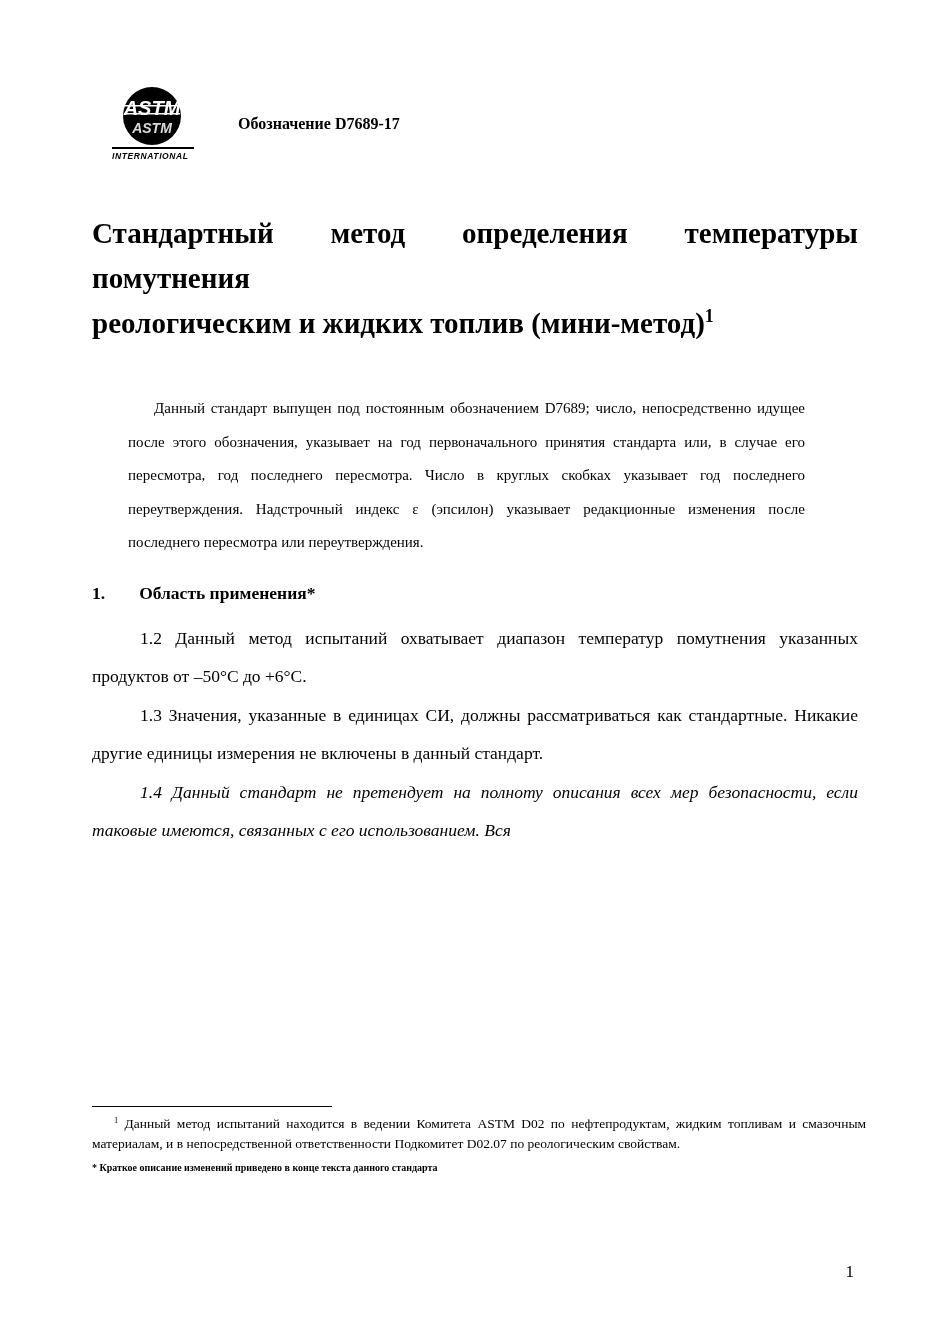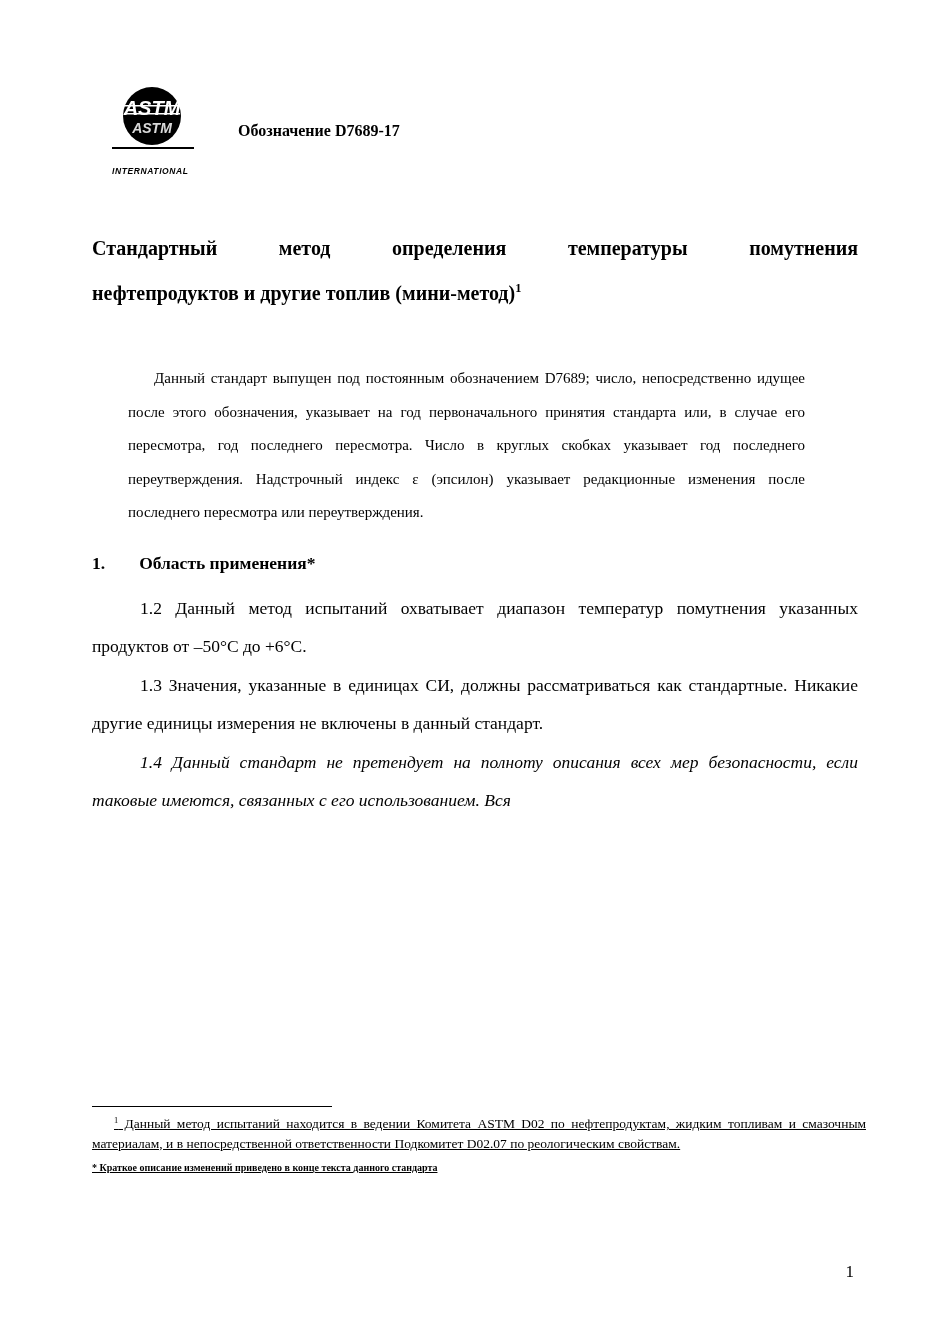--- a/index.html
+++ b/index.html
@@ -11,44 +11,44 @@
   }
   .page { position: absolute; inset: 0; padding: 52px 92px 0 92px; }
 
   .header-ref { text-align: right; font-size: 17px; letter-spacing: 0.3px; }
 
   .logo-row { margin-top: 34px; margin-left: 20px; display: flex; align-items: center; }
   .logo { width: 82px; text-align: left; flex: 0 0 auto; }
   .logo-sub {
     font-family: "Liberation Sans", sans-serif; font-weight: bold; font-style: italic;
     font-size: 8.5px; letter-spacing: 0.6px; border-top: 2px solid #000;
-    padding-top: 17px; margin-top: -7px;
+    padding-top: 2px; margin-top: -7px;
   }
   .designation { margin-left: 44px; font-weight: bold; font-size: 16px; }
 
-  .title { margin-top: 50px; font-size: 20px; font-weight: bold; line-height: 45px; }
+  .title { margin-top: 50px; font-size: 29px; font-weight: bold; line-height: 45px; }
   .title-line1 { display: block; text-align: justify; text-align-last: justify; }
   .title-line2 { display: block; }
   sup { font-size: 0.62em; vertical-align: super; line-height: 0; }
 
   .abstract {
     margin: 46px 53px 0 36px; font-size: 15px; line-height: 33.5px;
     text-align: justify; text-indent: 26px;
   }
 
   .section-heading { margin-top: 23px; font-size: 17.5px; font-weight: bold; }
   .sec-title { margin-left: 34px; }
 
   .body-copy { margin-top: 15px; }
   .body-para {
     font-size: 17.5px; line-height: 38.5px; text-align: justify; text-indent: 48px;
   }
   .body-para.italic { font-style: italic; }
 
-  .footnote-area { position: absolute; left: 92px; right: 84px; top: 1106px; text-decoration: underline; }
+  .footnote-area { position: absolute; left: 92px; right: 84px; top: 1106px; }
   .footnote-rule { width: 240px; border-top: 1.5px solid #000; margin-bottom: 7px; }
   .footnote { font-size: 13.5px; line-height: 19.5px; text-align: justify; }
   .footnote.fn1 { text-indent: 22px; }
   .footnote.fn2 { text-indent: 10px; }
   .changes-note { margin-top: 9px; font-size: 10px; font-weight: bold; text-align: left; }
 
   .page-number { position: absolute; right: 96px; top: 1262px; font-size: 17px; }
 </style>
 </head>
 <body>
@@ -65,21 +65,21 @@
         <text x="40" y="29" text-anchor="middle" fill="#fff" font-family="Liberation Sans, sans-serif" font-size="20" font-weight="bold" font-style="italic">ASTM</text>
         <text x="40" y="47" text-anchor="middle" fill="#fff" opacity="0.85" font-family="Liberation Sans, sans-serif" font-size="14" font-weight="bold" font-style="italic">ASTM</text>
       </svg>
       <div class="logo-sub">INTERNATIONAL</div>
     </div>
     <div class="designation">Обозначение D7689-17</div>
   </div>
 
   <h1 class="title">
     <span class="title-line1">Стандартный метод определения температуры помутнения</span>
-    <span class="title-line2"><span>нефтепродуктов и другие топлив (мини-метод)</span><sup>1</sup></span>
+    <span class="title-line2"><span>реологическим и жидких топлив (мини-метод)</span><sup>1</sup></span>
   </h1>
 
   <p class="abstract">Данный стандарт выпущен под постоянным обозначением D7689; число, непосредственно идущее после этого обозначения, указывает на год первоначального принятия стандарта или, в случае его пересмотра, год последнего пересмотра. Число в круглых скобках указывает год последнего переутверждения. Надстрочный индекс ε (эпсилон) указывает редакционные изменения после последнего пересмотра или переутверждения.</p>
 
   <div class="section-heading">
     <span class="sec-num">1.</span><span class="sec-title">Область применения*</span>
   </div>
 
   <div class="body-copy">
     <p class="body-para">1.2 Данный метод испытаний охватывает диапазон температур помутнения указанных продуктов от –50°C до +6°C.</p>

